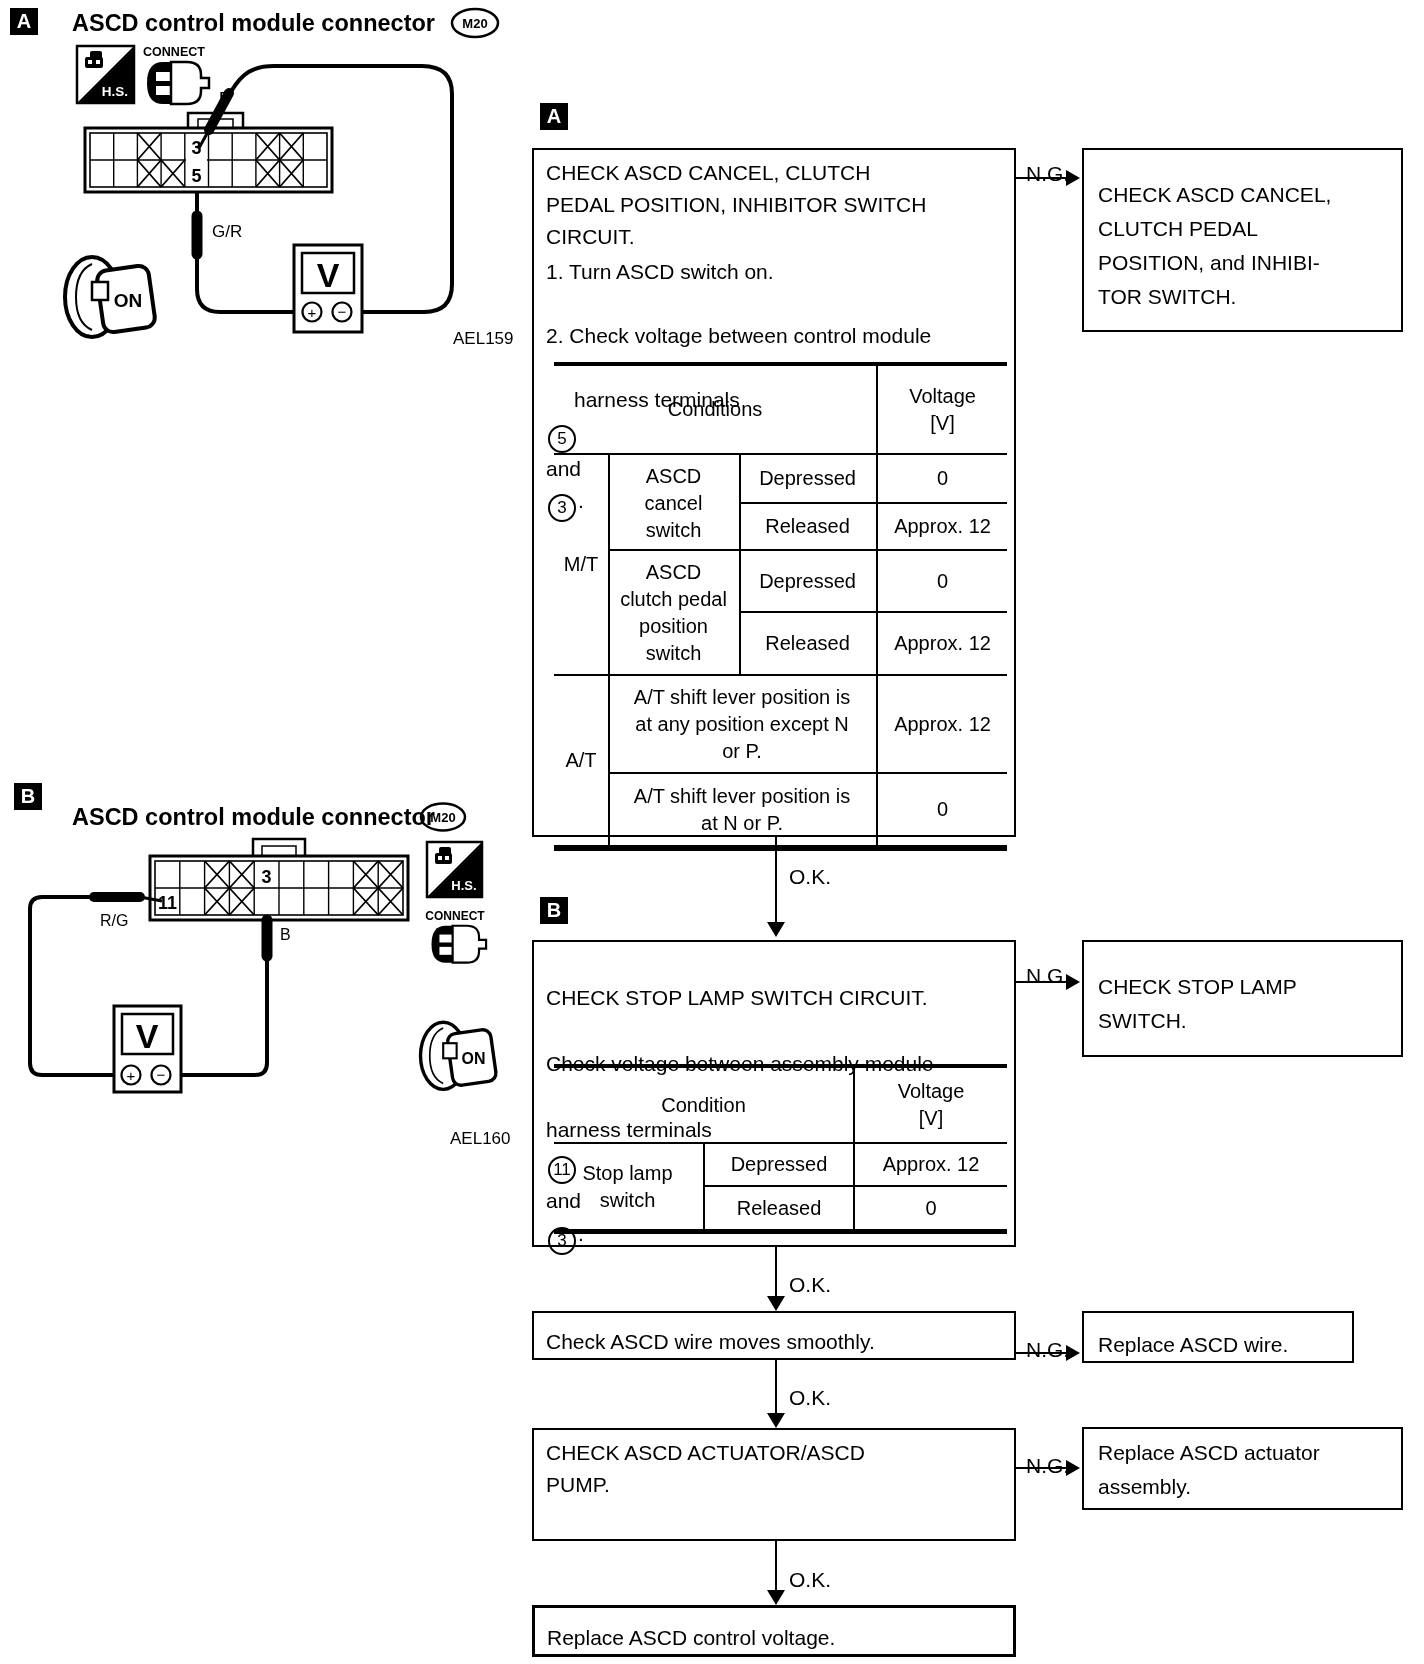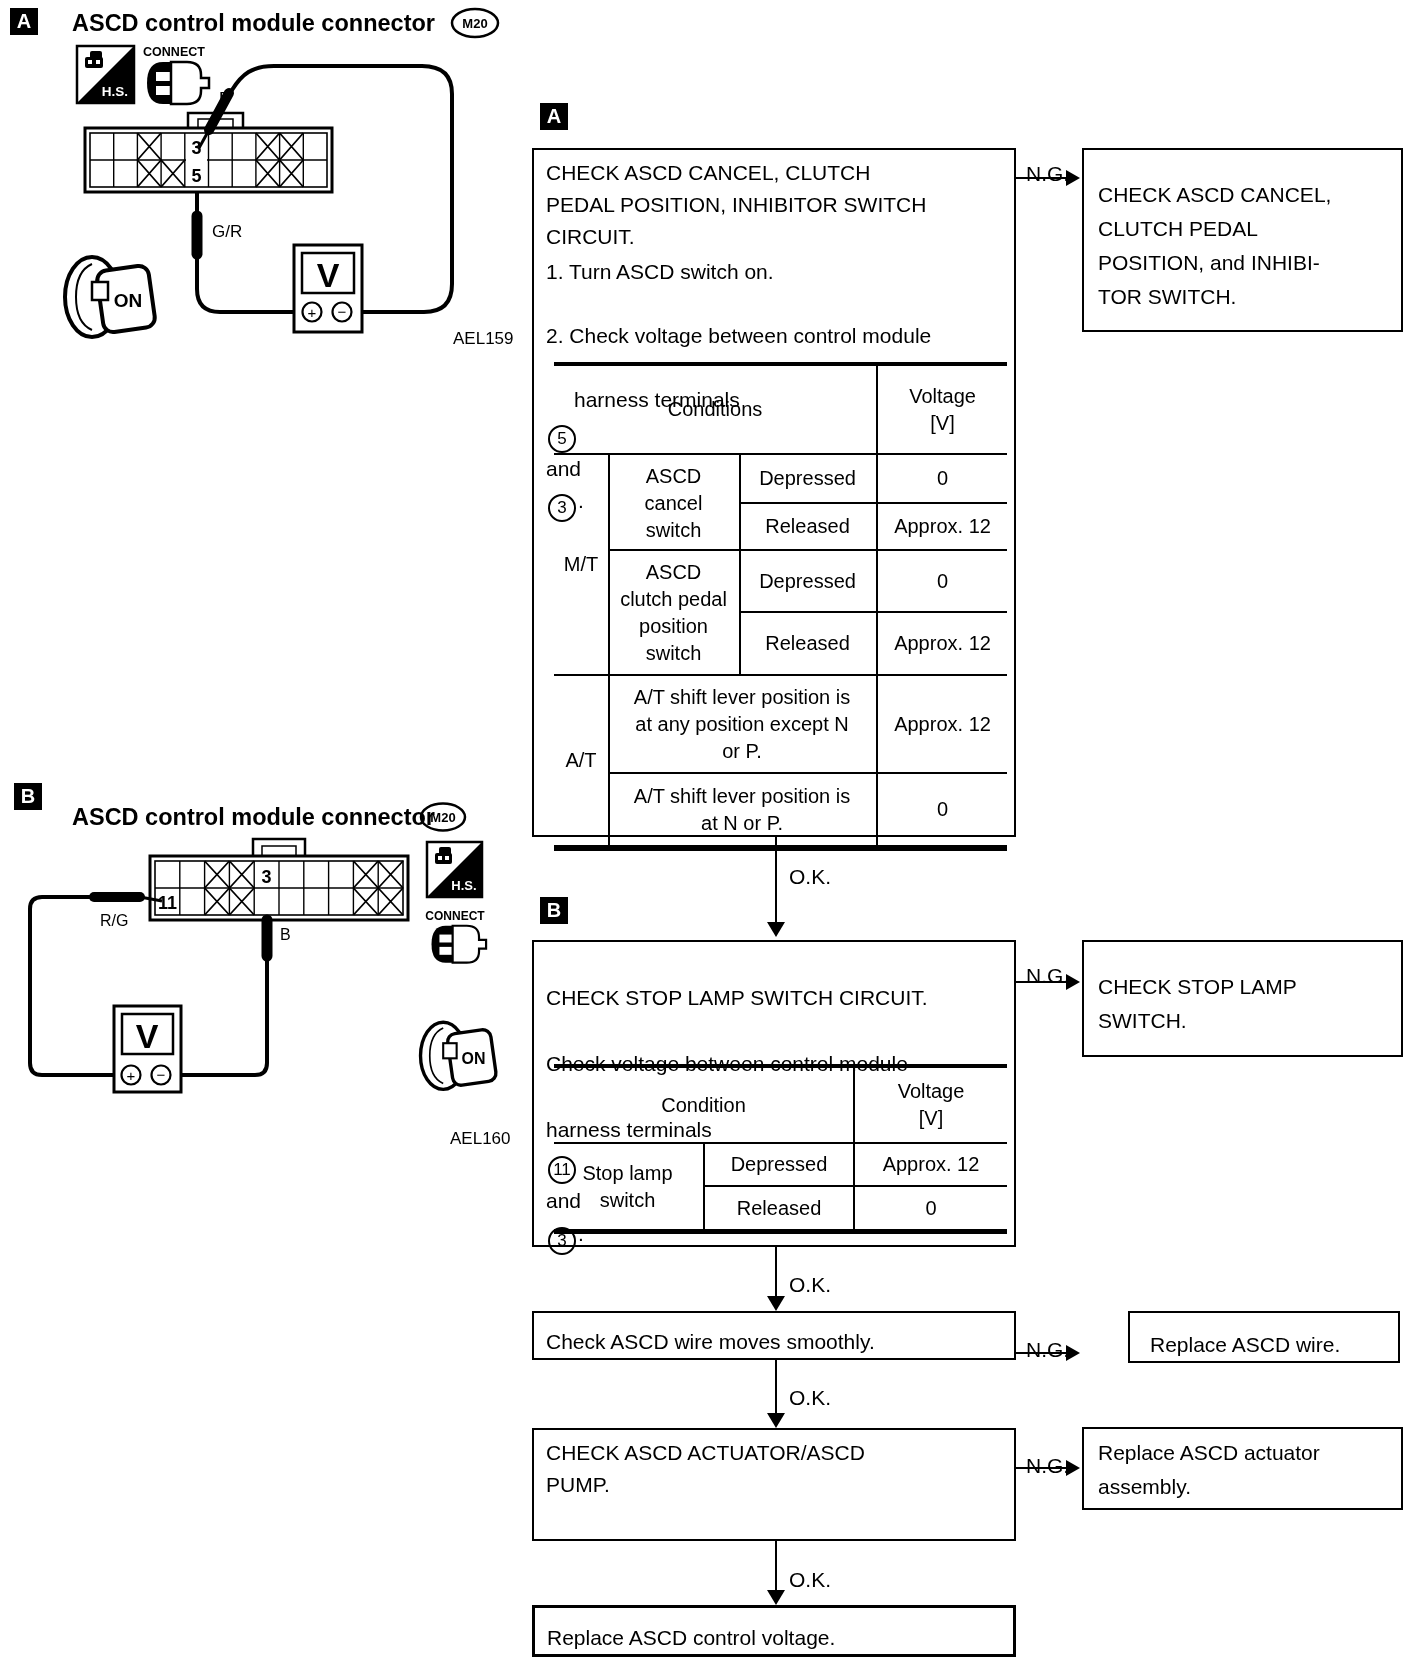--- a/index.html
+++ b/index.html
@@ -305,21 +305,21 @@
 
   <div class="vline" style="left:775px;top:837px;height:86px"></div>
   <div class="arr-down" style="left:767px;top:922px"></div>
   <div class="flowlabel" style="left:789px;top:845px">O.K.</div>
 
   <div class="marker" style="left:540px;top:897px">B</div>
 
   <div class="fbox" style="left:532px;top:940px;width:484px;height:307px">
     <div class="boxtext lh33 abs" style="left:12px;top:6px">
       <span>CHECK STOP LAMP SWITCH CIRCUIT.</span><br>
-      <span>Check voltage between control module</span><br>
+      <span>Check voltage between assembly module</span><br>
       <span>harness terminals</span>
       <span class="term">11</span>
       <span>and</span>
       <span class="term">3</span><span>.</span>
     </div>
 
     <div class="tbl-wrap tbl-wrap-b" style="left:20px;top:122px;width:453px">
       <table class="cond" style="width:453px">
         <colgroup>
             <col style="width:150px">
@@ -359,21 +359,21 @@
   <div class="arr-down" style="left:767px;top:1296px"></div>
   <div class="flowlabel" style="left:789px;top:1253px">O.K.</div>
 
   <div class="fbox vcenter" style="left:532px;top:1311px;width:484px;height:49px;padding-left:12px">
     <div class="boxtext">Check ASCD wire moves smoothly.</div>
   </div>
 
   <div class="flowlabel" style="left:1026px;top:1318px">N.G.</div>
   <div class="hline" style="left:1016px;top:1352px;width:52px"></div>
   <div class="arr-right" style="left:1066px;top:1345px"></div>
-  <div class="fbox vcenter" style="left:1128px;top:1311px;width:272px;height:52px;padding-left:20px">
+  <div class="fbox vcenter" style="left:1082px;top:1311px;width:272px;height:52px;padding-left:14px">
     <div class="boxtext">Replace ASCD wire.</div>
   </div>
 
   <div class="vline" style="left:775px;top:1360px;height:54px"></div>
   <div class="arr-down" style="left:767px;top:1413px"></div>
   <div class="flowlabel" style="left:789px;top:1366px">O.K.</div>
 
   <div class="fbox" style="left:532px;top:1428px;width:484px;height:113px">
     <div class="boxtext abs" style="left:12px;top:7px">CHECK ASCD ACTUATOR/ASCD
 PUMP.</div>

